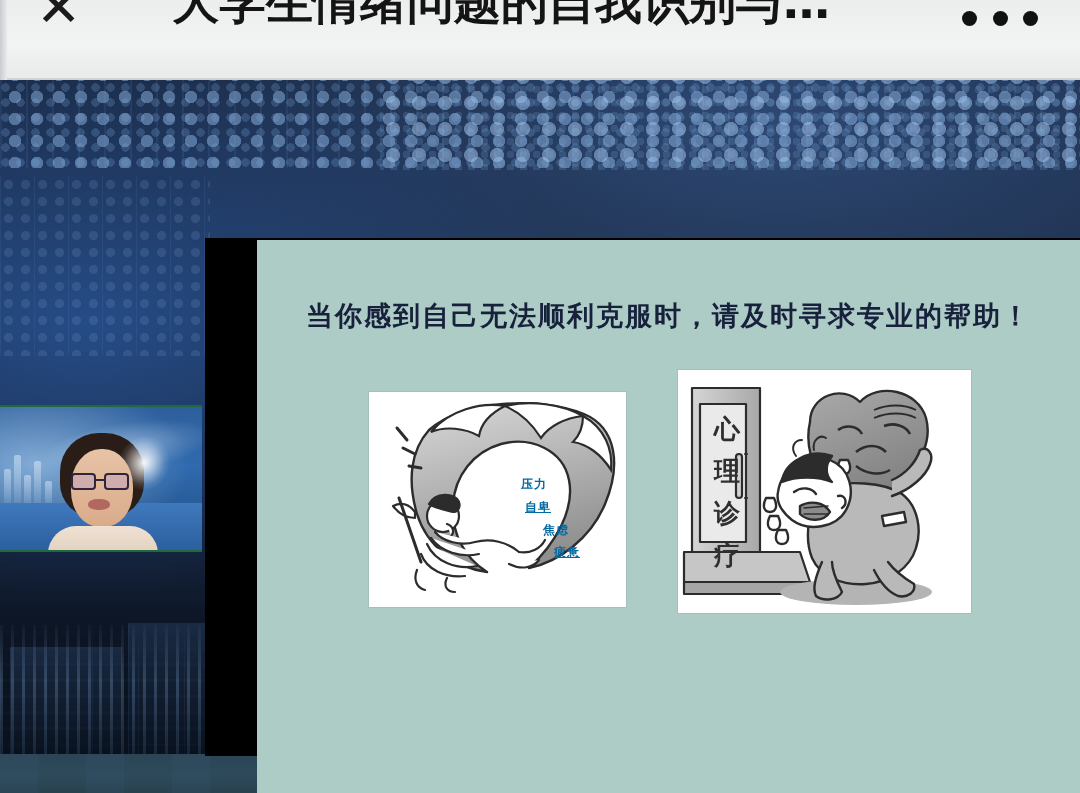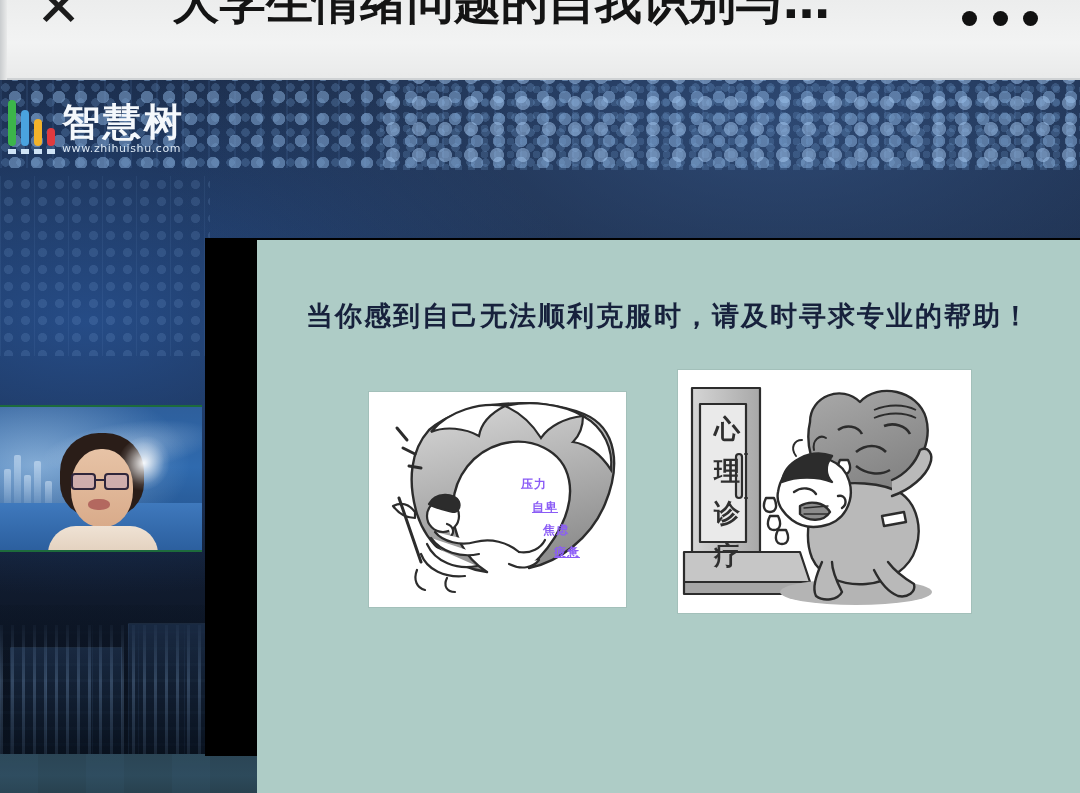--- a/index.html
+++ b/index.html
@@ -122,26 +122,26 @@
   .cartoon {
     position:absolute; background:#fff; overflow:hidden;
     box-shadow:0 0 0 1px rgba(0,0,0,.06);
   }
   #cartoon-left  { left:112px; top:152px; width:257px; height:215px; }
   #cartoon-right { left:421px; top:130px; width:293px; height:243px; }
 
   .cartoon svg { display:block; width:100%; height:100%; }
 
   .cw-label {
-    position:absolute; color:#8b5cf6; font-size:12px; font-weight:700;
+    position:absolute; color:#0369a1; font-size:12px; font-weight:700;
     font-family:"DejaVu Sans","Liberation Sans",sans-serif;
     letter-spacing:1px; transform-origin:center;
   }
   #cw-l1 { left:152px; top:84px; }
-  #cw-l2 { left:163px; top:107px;text-decoration:underline; }
+  #cw-l2 { left:156px; top:107px;text-decoration:underline; }
   #cw-l3 { left:174px; top:130px; }
   #cw-l4 { left:185px; top:152px;text-decoration:underline; }
 
   .clinic-char {
     position:absolute; left:26px; width:46px; text-align:center;
     color:#2f2f2f; font-size:26px; font-weight:700;
     font-family:"DejaVu Serif","Liberation Serif",serif;
   }
   #cc1 { top:42px; } #cc2 { top:84px; } #cc3 { top:126px; } #cc4 { top:168px; }
 
@@ -228,38 +228,20 @@
       <span style="left:240px; width:150px; height:92px;"></span>
       <span style="left:398px; width:120px; height:120px;"></span>
       <span style="left:528px; width:86px;  height:74px;"></span>
       <span style="left:622px; width:166px; height:100px;"></span>
       <span style="left:796px; width:104px; height:126px;"></span>
       <span style="left:908px; width:160px; height:88px;"></span>
     </div>
     <div id="bg-city-lights"></div>
     <div id="bg-bottom-band"></div>
 
-    <div style="position:absolute;left:6px;top:14px;height:62px;display:flex;align-items:flex-end;">
-      <div style="position:relative;width:52px;height:56px;">
-        <i style="position:absolute;left:2px;bottom:10px;width:8px;height:46px;background:#3cb54a;border-radius:4px;display:block;"></i>
-        <i style="position:absolute;left:15px;bottom:10px;width:8px;height:36px;background:#4aa3df;border-radius:4px;display:block;"></i>
-        <i style="position:absolute;left:28px;bottom:10px;width:8px;height:27px;background:#f3b32b;border-radius:4px;display:block;"></i>
-        <i style="position:absolute;left:41px;bottom:10px;width:8px;height:18px;background:#e03a3e;border-radius:4px;display:block;"></i>
-        <i style="position:absolute;left:2px;bottom:2px;width:8px;height:5px;background:#cfe3f5;display:block;"></i>
-        <i style="position:absolute;left:15px;bottom:2px;width:8px;height:5px;background:#cfe3f5;display:block;"></i>
-        <i style="position:absolute;left:28px;bottom:2px;width:8px;height:5px;background:#cfe3f5;display:block;"></i>
-        <i style="position:absolute;left:41px;bottom:2px;width:8px;height:5px;background:#cfe3f5;display:block;"></i>
-      </div>
-      <div style="margin-left:4px;">
-        <div style="color:#f4f8fc;font-size:38px;line-height:40px;font-weight:700;letter-spacing:3px;
-                    font-family:'DejaVu Sans','Liberation Sans',sans-serif;">智慧树</div>
-        <div style="color:#dce8f4;font-size:11px;line-height:14px;letter-spacing:.6px;
-                    font-family:'DejaVu Sans','Liberation Sans',sans-serif;">www.zhihuishu.com</div>
-      </div>
-    </div>
 
     <div id="pres-letterbox"></div>
 
     <div id="slide">
 
       <div id="slide-title">当你感到自己无法顺利克服时，请及时寻求专业的帮助！</div>
 
       <div class="cartoon" id="cartoon-left">
         <svg viewBox="0 0 257 215" preserveAspectRatio="none" aria-hidden="true">
           <defs>

